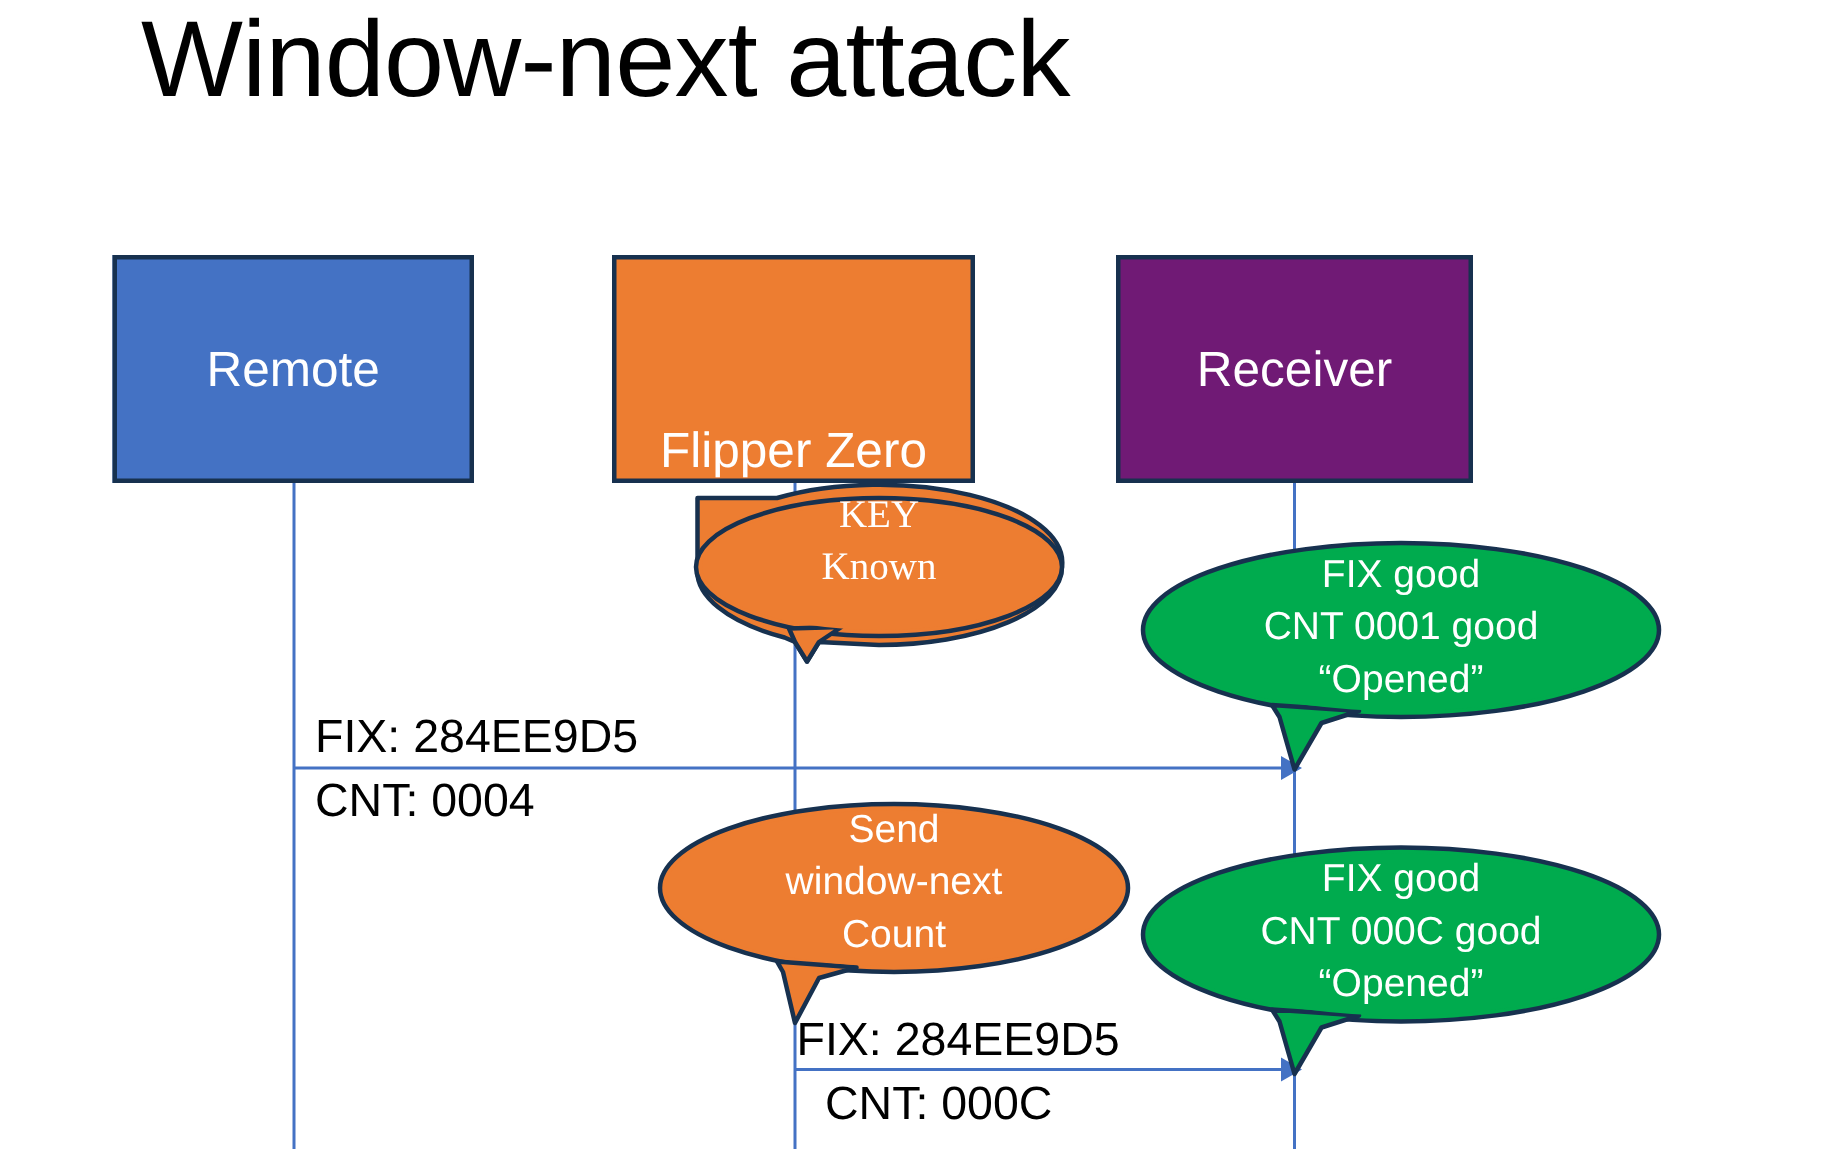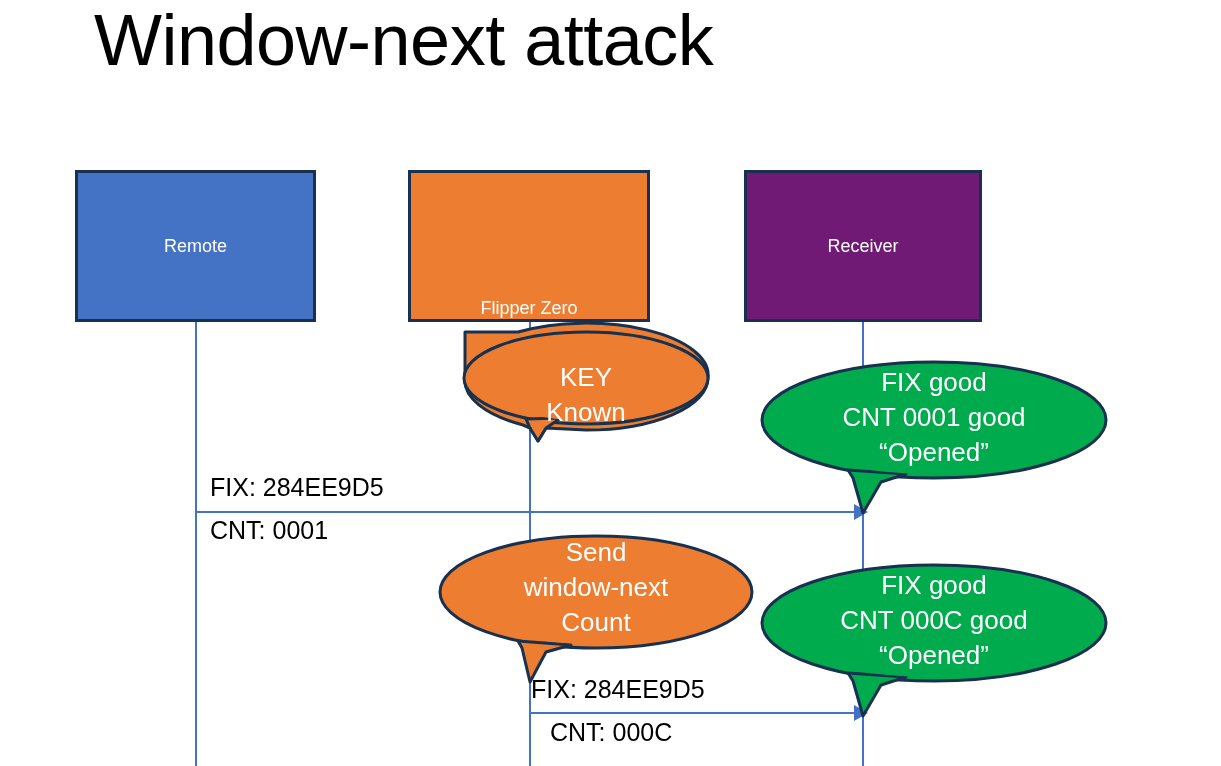--- a/index.html
+++ b/index.html
@@ -37,21 +37,21 @@
     height: 766px;
   }
   .actor-box {
     position: absolute;
     box-sizing: border-box;
     border: 3px solid #17314f;
     display: flex;
     align-items: center;
     justify-content: center;
     color: #ffffff;
-    font-size: 18px;
+    font-size: 33px;
     font-weight: 400;
   }
   #box-remote {
     left: 49px;
     top: 170px;
     width: 241px;
     height: 152px;
     background: #4472c4;
   }
   #box-flipper {
@@ -74,21 +74,21 @@
     color: #ffffff;
     font-size: 26px;
     line-height: 1.35;
     text-align: center;
     pointer-events: none;
     white-space: pre-line;
   }
   .msg-label {
     position: absolute;
     color: #000000;
-    font-size: 25px;
+    font-size: 31px;
     line-height: 1.1;
     white-space: nowrap;
   }
 </style>
 </head>
 <body>
 
 <div id="slide">
 
   <div id="title">Window-next attack</div>
@@ -143,34 +143,34 @@
   <div class="actor-box" id="box-remote">
     <span>Remote</span>
   </div>
   <div class="actor-box" id="box-flipper">
     <span>Flipper Zero</span>
   </div>
   <div class="actor-box" id="box-receiver">
     <span>Receiver</span>
   </div>
 
-  <div class="bubble-text" style="left:440px; top:360px; width:240px;">KEY
+  <div class="bubble-text" style="left:440px; top:325px; width:240px;font-family:Liberation Serif, serif;">KEY
 Known</div>
 
   <div class="bubble-text" style="left:738px; top:365px; width:340px;">FIX good
 CNT 0001 good
 “Opened”</div>
 
   <div class="bubble-text" style="left:418px; top:535px; width:304px;">Send
 window-next
 Count</div>
 
   <div class="bubble-text" style="left:738px; top:568px; width:340px;">FIX good
 CNT 000C good
 “Opened”</div>
 
   <div class="msg-label" style="left:184px; top:474px;">FIX: 284EE9D5</div>
-  <div class="msg-label" style="left:184px; top:517px;">CNT: 0001</div>
+  <div class="msg-label" style="left:184px; top:517px;">CNT: 0004</div>
 
   <div class="msg-label" style="left:505px; top:676px;">FIX: 284EE9D5</div>
   <div class="msg-label" style="left:524px; top:719px;">CNT: 000C</div>
 
 </div>
 
 </body></html>

